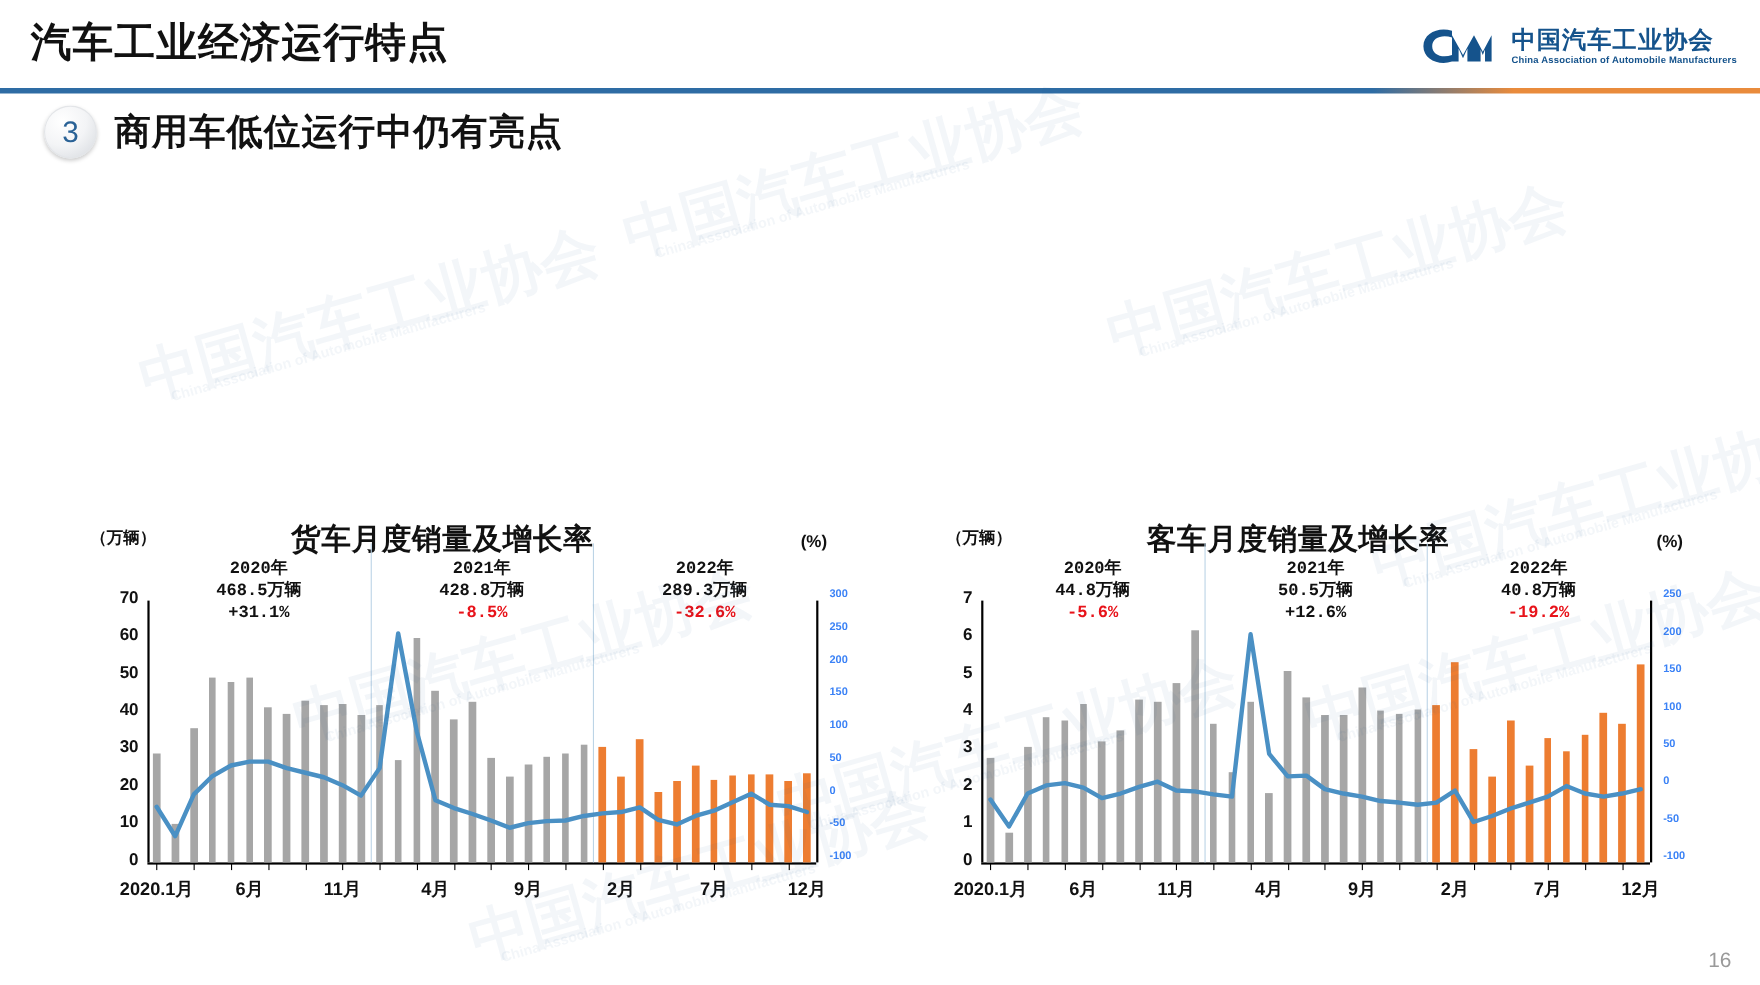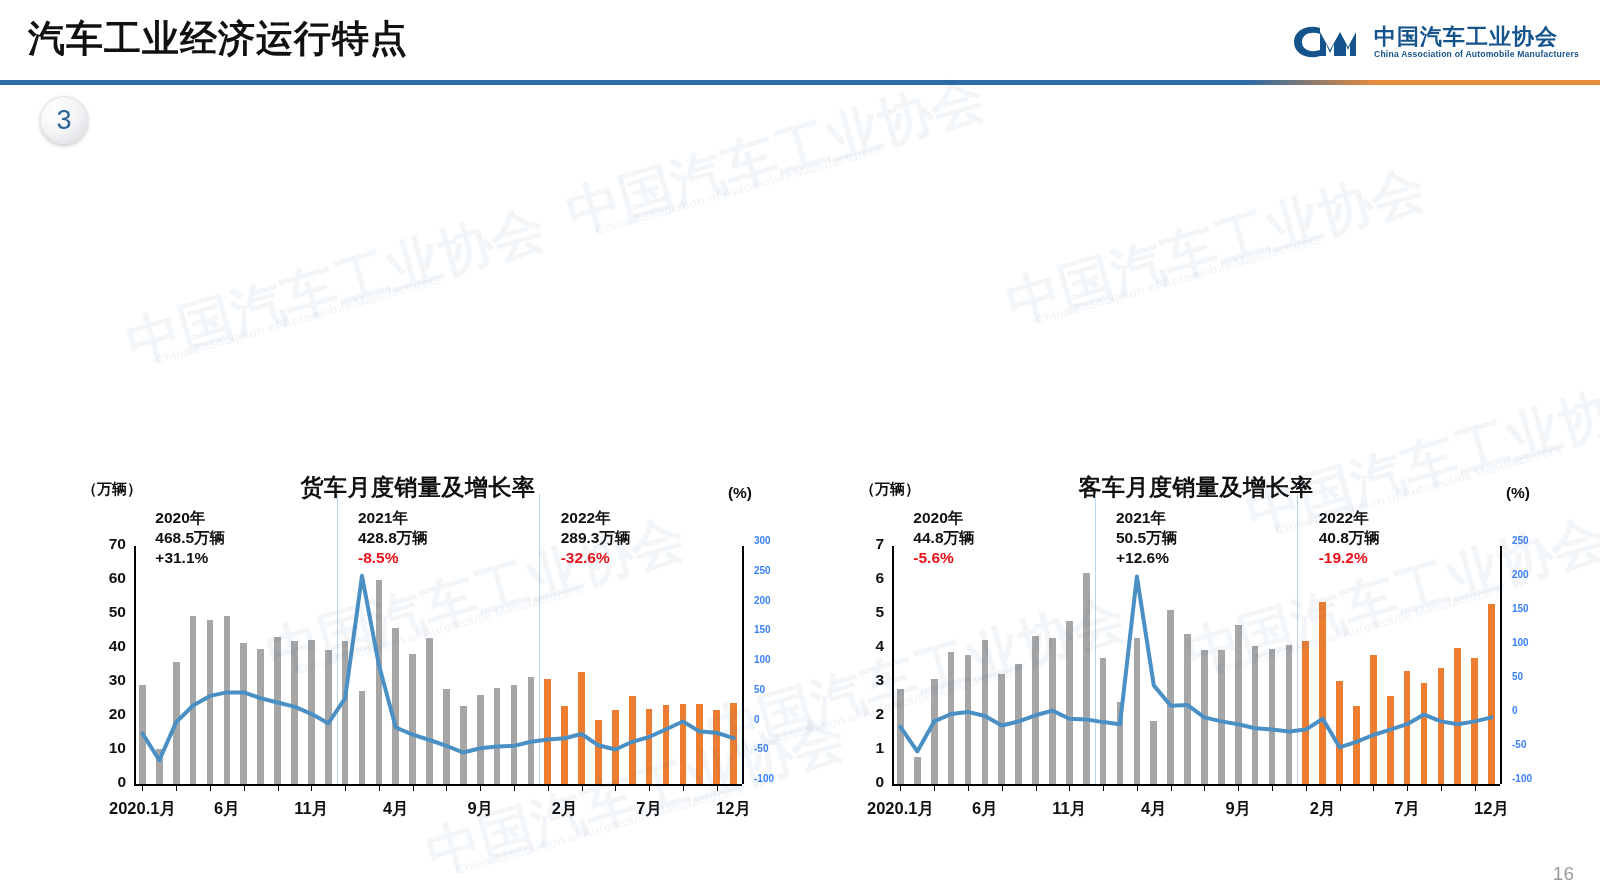--- a/index.html
+++ b/index.html
@@ -47,26 +47,26 @@
   .bullet-text{
     font-size:26.5px;color:#1f4e79;line-height:1.85;
     letter-spacing:.4px;text-align:justify;width:1440px;
   }
 
   
   .chart{position:absolute;top:468px;width:760px;height:372px;}
   #chart-left{left:22px;}
   #chart-right{left:800px;}
   .chart-title{
-    position:absolute;top:4px;left:16px;width:760px;text-align:center;
-    font-size:23px;font-weight:bold;color:#111;letter-spacing:.5px;
+    position:absolute;top:4px;left:0;width:760px;text-align:center;
+    font-size:27px;font-weight:bold;color:#111;letter-spacing:.5px;
   }
   .unit-left{position:absolute;left:60px;top:12px;font-size:15px;font-weight:bold;color:#111;}
   .unit-right{position:absolute;right:30px;top:16px;font-size:15.5px;font-weight:bold;color:#111;}
-  .yearbox{position:absolute;font-size:15.5px;font-weight:bold;color:#111;line-height:1.28;}
+  .yearbox{position:absolute;text-align:center;font-size:15.5px;font-weight:bold;color:#111;line-height:1.28;font-family:Liberation Mono, monospace;}
   .yearbox .neg{color:#e8131a;}
   .yearbox .pos{color:#111;}
 
   .plot{position:absolute;}
   .axis-v{position:absolute;background:#000;width:2px;}
   .axis-h{position:absolute;background:#000;height:2px;}
   .ytick{position:absolute;font-size:15.5px;font-weight:bold;color:#111;text-align:right;}
   .ytick-r{position:absolute;font-size:10px;font-weight:bold;color:#3b82f6;text-align:left;}
   .bar{position:absolute;bottom:0;}
   .bar.grey{background:#a6a6a6;}
@@ -94,20 +94,21 @@
     <path d="M50 36 L50 12 L58 27 L66 12 L66 36 L60 36 L60 25 L58 30 L56 25 L56 36 Z" fill="#15538c"></path>
   </svg>
   <div id="logo-text">
     <div id="logo-cn">中国汽车工业协会</div>
     <div id="logo-en">China Association of Automobile Manufacturers</div>
   </div>
 </div>
 
 <div id="section">
   <div id="section-badge">3</div>
+  <div id="section-title">商用车低位运行中仍有亮点</div>
 </div>
 
 <div id="bullets">
 </div>
 
 <div id="chart-left" class="chart">
     <div class="chart-title">货车月度销量及增长率</div>
     <div class="unit-left">（万辆）</div>
     <div class="unit-right">(%)</div>
     <div class="ytick" style="left: 60px; top: 305px; width: 44px;">0</div>

